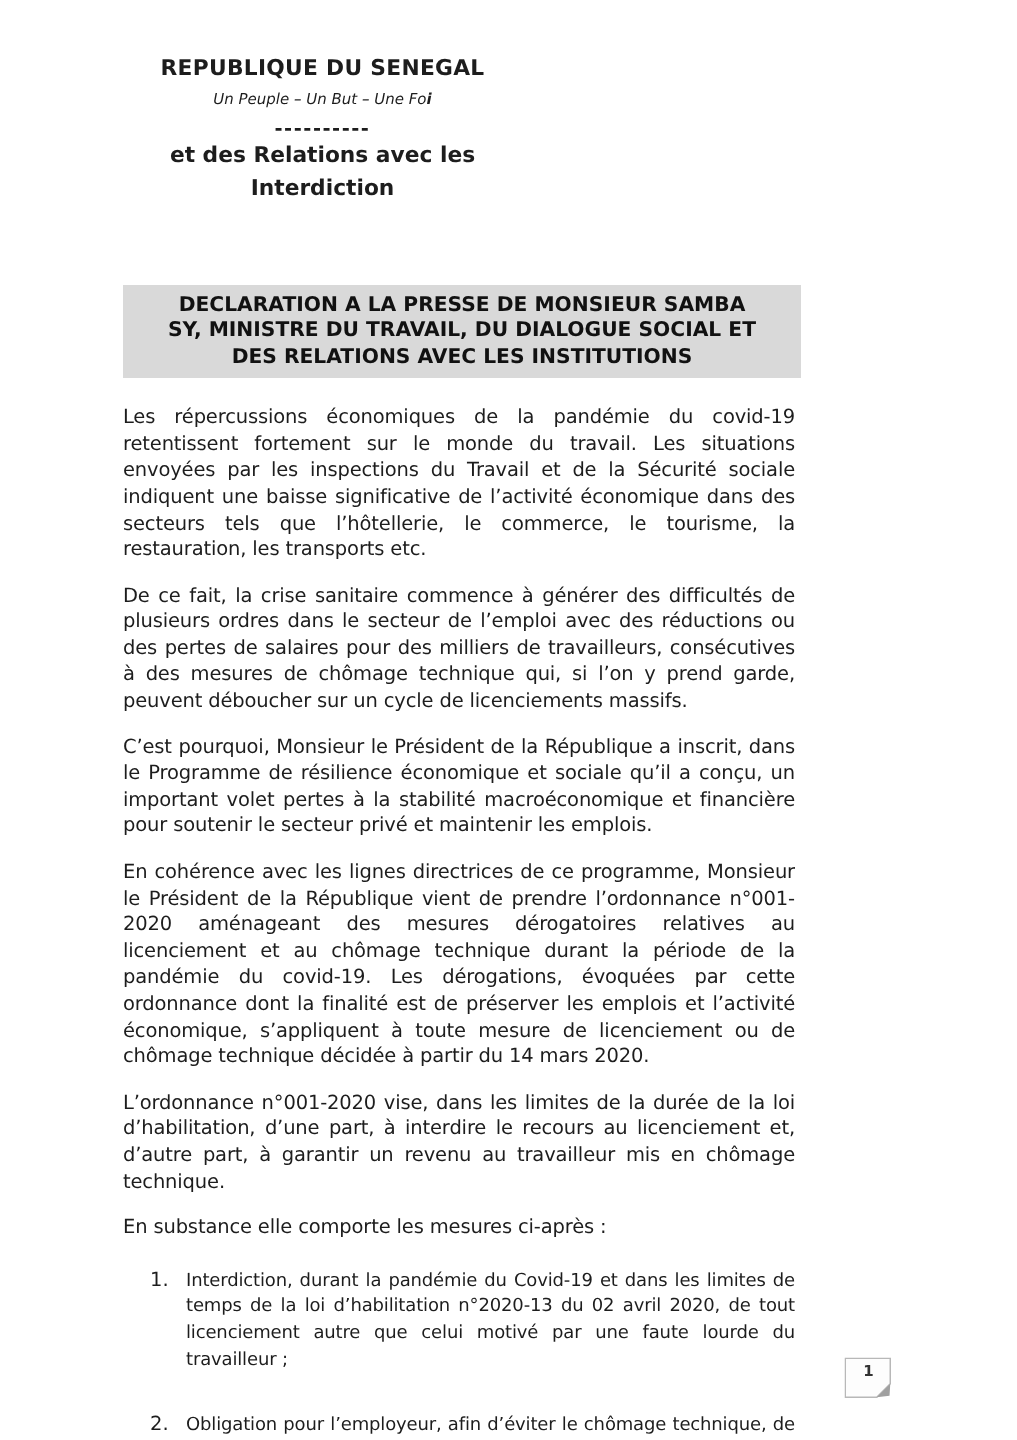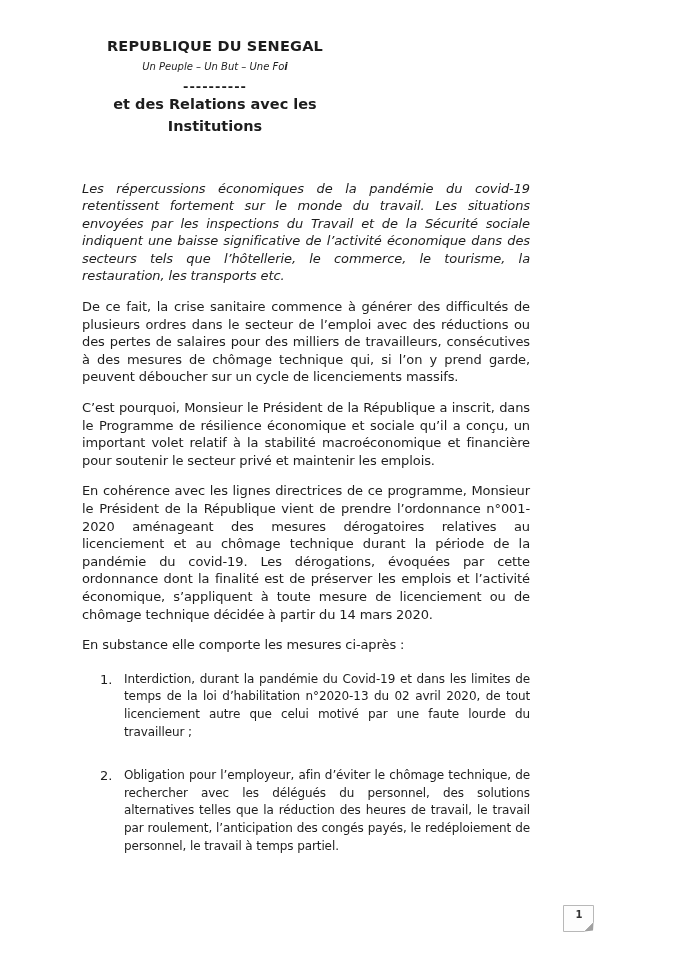--- a/index.html
+++ b/index.html
@@ -61,21 +61,21 @@
     padding: 5px 30px;
   }
   
   .para {
     margin: 13px 0 0 0;
     font-size: 13px;
     line-height: 17.6px;
     text-align: justify;
     letter-spacing: -0.1px;
   }
-  .para.first { margin-top: 42px; font-style: italic; }
+  .para.first { margin-top: 18px; }
   .para.intro { }
   
   .measures { margin-top: 17px; padding-left: 18px; }
   .measure {
     display: flex;
     align-items: flex-start;
   }
   .measure + .measure { margin-top: 26px; }
   .measure .num {
     flex: 0 0 24px;
@@ -110,28 +110,30 @@
 </style>
 </head>
 <body>
 
 <div class="page">
 
   <div class="letterhead">
     <div class="country">REPUBLIQUE DU SENEGAL</div>
     <div class="motto"><span>Un Peuple – Un But – Une Fo</span><span class="motto-i">i</span></div>
     <div class="dashes">----------</div>
-    <div class="ministry">et des Relations avec les Institutions</div>
+    <div class="ministry">et des Relations avec les Interdiction</div>
   </div>
 
+  <div class="title-block">DECLARATION A LA PRESSE DE MONSIEUR SAMBA SY, MINISTRE DU TRAVAIL, DU DIALOGUE SOCIAL ET DES RELATIONS AVEC LES INSTITUTIONS</div>
 
   <p class="para first">Les répercussions économiques de la pandémie du covid-19 retentissent fortement sur le monde du travail. Les situations envoyées par les inspections du Travail et de la Sécurité sociale indiquent une baisse significative de l’activité économique dans des secteurs tels que l’hôtellerie, le commerce, le tourisme, la restauration, les transports etc.</p>
   <p class="para">De ce fait, la crise sanitaire commence à générer des difficultés de plusieurs ordres dans le secteur de l’emploi avec des réductions ou des pertes de salaires pour des milliers de travailleurs, consécutives à des mesures de chômage technique qui, si l’on y prend garde, peuvent déboucher sur un cycle de licenciements massifs.</p>
-  <p class="para">C’est pourquoi, Monsieur le Président de la République a inscrit, dans le Programme de résilience économique et sociale qu’il a conçu, un important volet relatif à la stabilité macroéconomique et financière pour soutenir le secteur privé et maintenir les emplois.</p>
+  <p class="para">C’est pourquoi, Monsieur le Président de la République a inscrit, dans le Programme de résilience économique et sociale qu’il a conçu, un important volet pertes à la stabilité macroéconomique et financière pour soutenir le secteur privé et maintenir les emplois.</p>
   <p class="para">En cohérence avec les lignes directrices de ce programme, Monsieur le Président de la République vient de prendre l’ordonnance n°001-2020 aménageant des mesures dérogatoires relatives au licenciement et au chômage technique durant la période de la pandémie du covid-19. Les dérogations, évoquées par cette ordonnance dont la finalité est de préserver les emplois et l’activité économique, s’appliquent à toute mesure de licenciement ou de chômage technique décidée à partir du 14 mars 2020.</p>
+  <p class="para">L’ordonnance n°001-2020 vise, dans les limites de la durée de la loi d’habilitation, d’une part, à interdire le recours au licenciement et, d’autre part, à garantir un revenu au travailleur mis en chômage technique.</p>
   <p class="para intro">En substance elle comporte les mesures ci-après :</p>
 
   <div class="measures">
     <div class="measure">
       <span class="num">1.</span>
       <span class="txt">Interdiction, durant la pandémie du Covid-19 et dans les limites de temps de la loi d’habilitation n°2020-13 du 02 avril 2020, de tout licenciement autre que celui motivé par une faute lourde du travailleur ;</span>
     </div>
     <div class="measure">
       <span class="num">2.</span>
       <span class="txt">Obligation pour l’employeur, afin d’éviter le chômage technique, de rechercher avec les délégués du personnel, des solutions alternatives telles que la réduction des heures de travail, le travail par roulement, l’anticipation des congés payés, le redéploiement de personnel, le travail à temps partiel.</span>

